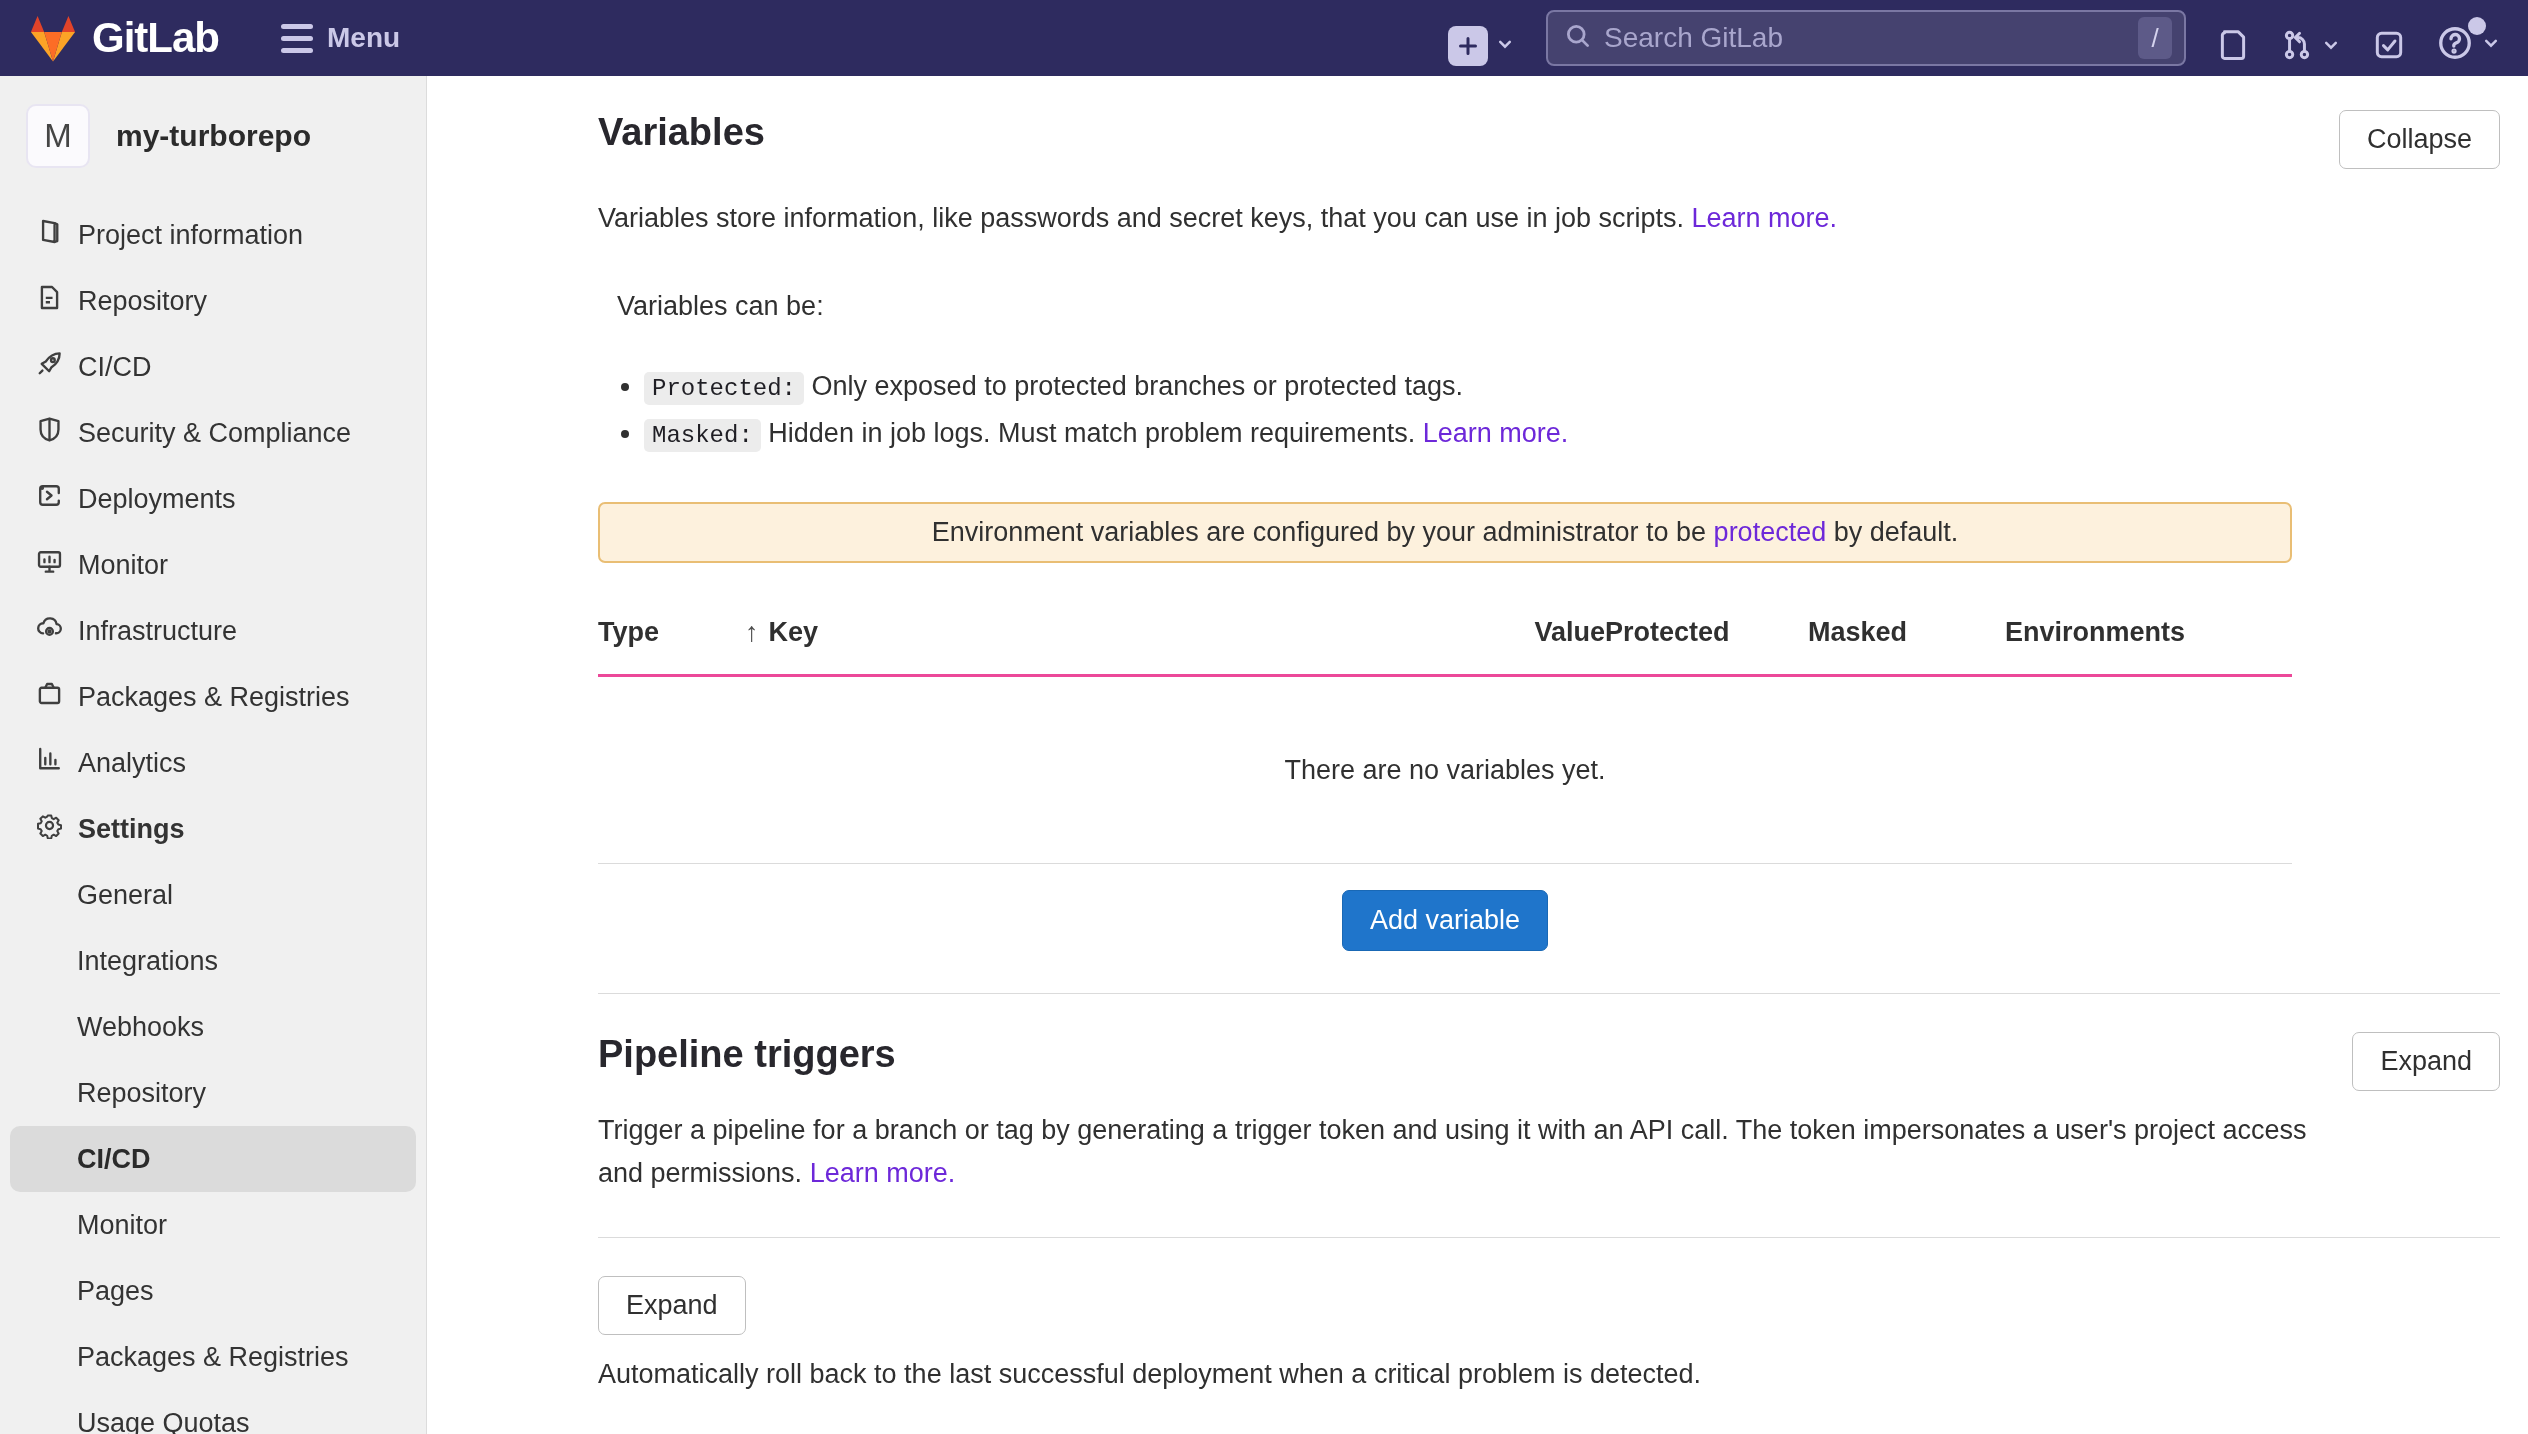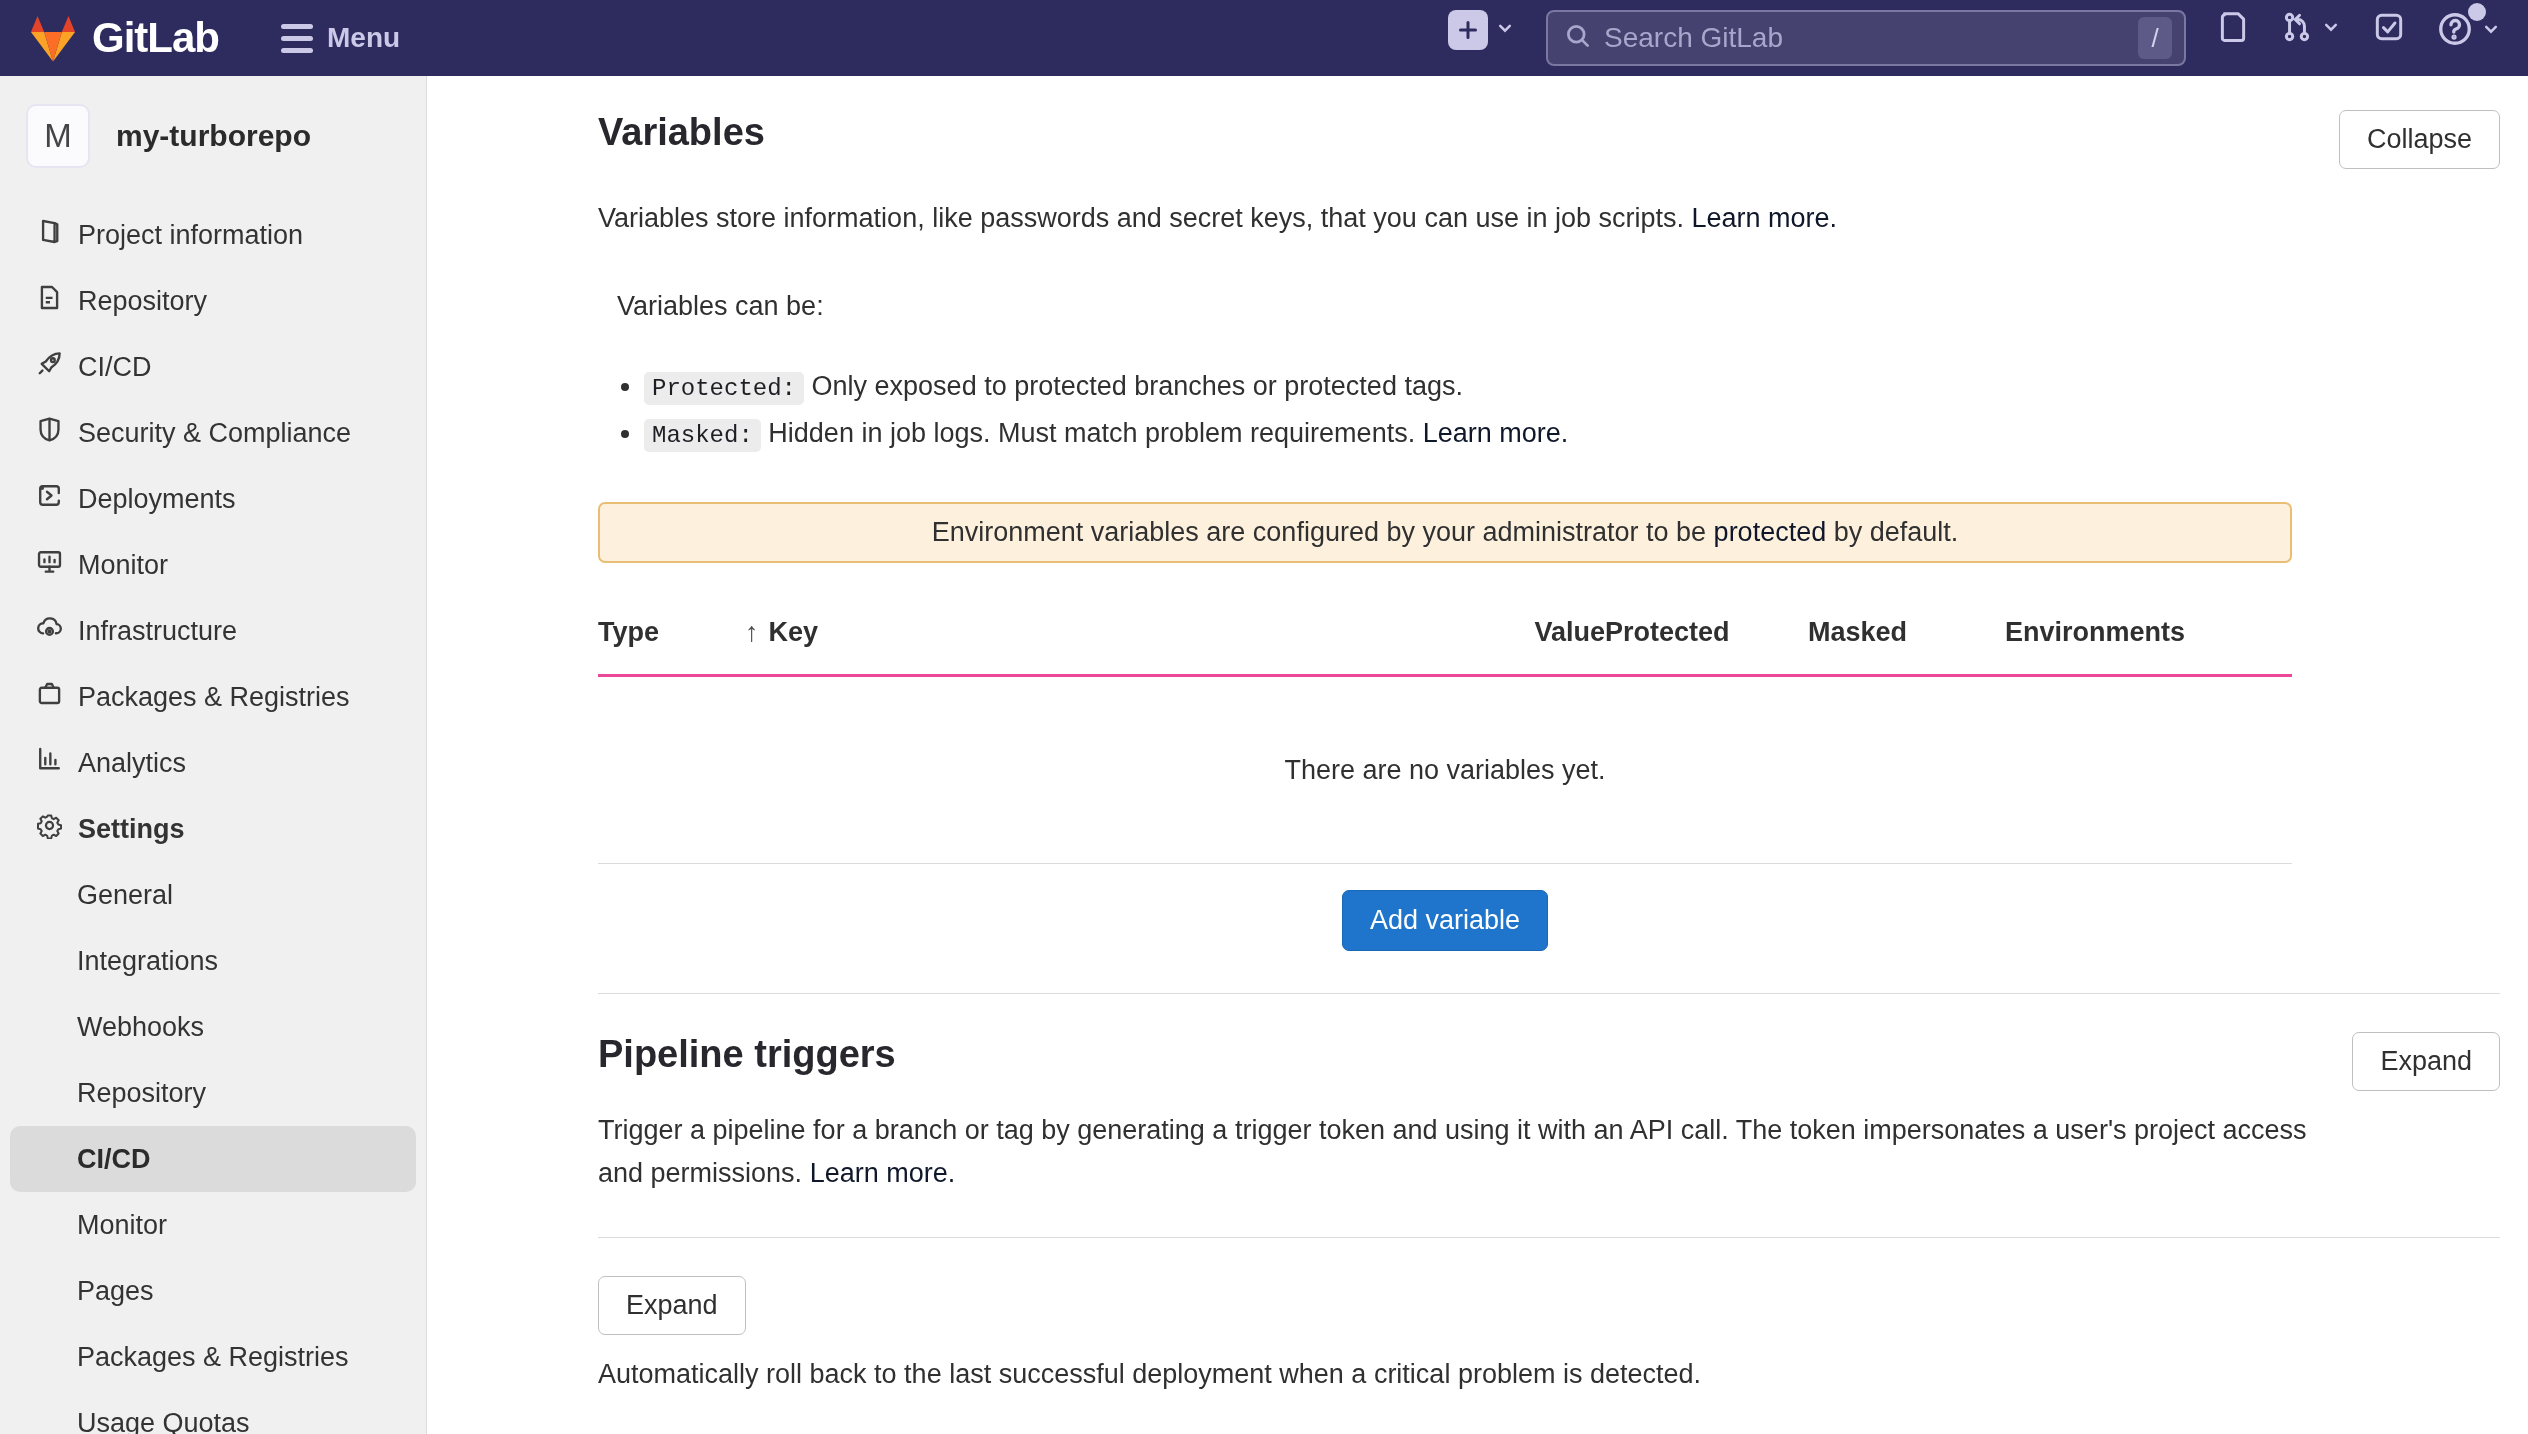--- a/index.html
+++ b/index.html
@@ -14,21 +14,21 @@
     height: 76px; background: #2e2b5f; display: flex; align-items: center;
     padding: 0 26px; color: #cbc8e8;
   }
   .logo-group { display: flex; align-items: center; cursor: pointer; }
   .logo-group svg { display: block; }
   .logo-word { color: #ffffff; font-size: 42px; font-weight: 700; margin-left: 12px; letter-spacing: -1px; }
   .menu-btn { display: flex; align-items: center; gap: 14px; margin-left: 62px; cursor: pointer; }
   .menu-btn .bars { display: inline-flex; flex-direction: column; gap: 7px; }
   .menu-btn .bars i { width: 32px; height: 5px; border-radius: 3px; background: #cbc8e8; }
   .menu-label { font-size: 28px; font-weight: 700; color: #cbc8e8; }
-  .topbar-right { margin-left: auto; display: flex; align-items: flex-start; gap: 30px; }
+  .topbar-right { margin-left: auto; display: flex; align-items: flex-end; gap: 30px; }
   .tb-icon { display: flex; align-items: center; gap: 6px; cursor: pointer; color: #cbc8e8; }
   .plus-box {
     width: 40px; height: 40px; border-radius: 8px; background: #cbc8e8;
     display: flex; align-items: center; justify-content: center;
   }
   .searchbar {
     width: 640px; height: 56px; border-radius: 8px;
     background: #45426f; border: 2px solid #7a77a3;
     display: flex; align-items: center; padding: 0 12px 0 16px; gap: 12px;
   }
@@ -83,21 +83,21 @@
     border: 1.5px solid #bfbfbf; border-radius: 7px;
     padding: 13px 27px; cursor: pointer;
   }
   .btn-primary {
     font-family: "Liberation Sans", sans-serif;
     font-size: 27px; color: #ffffff; background: #1f75cb;
     border: 1px solid #1968b5; border-radius: 7px;
     padding: 14px 27px; cursor: pointer;
   }
   p.body-text { font-size: 27px; line-height: 43px; color: #303030; }
-  a.link { color: #0f172a; text-decoration: none; cursor: pointer; }
+  a.link { color: #6d28d9; text-decoration: none; cursor: pointer; }
   .desc { margin-top: 28px; }
   .canbe { margin-top: 45px; margin-left: 19px; }
   ul.var-bullets { margin-top: 36px; padding-left: 46px; }
   ul.var-bullets li { font-size: 27px; line-height: 44px; color: #303030; }
   .code-badge {
     font-family: "Liberation Mono", "DejaVu Sans Mono", monospace;
     font-size: 24px; background: #ececec; color: #1f1e24;
     border-radius: 5px; padding: 3px 8px;
   }
   .banner {

